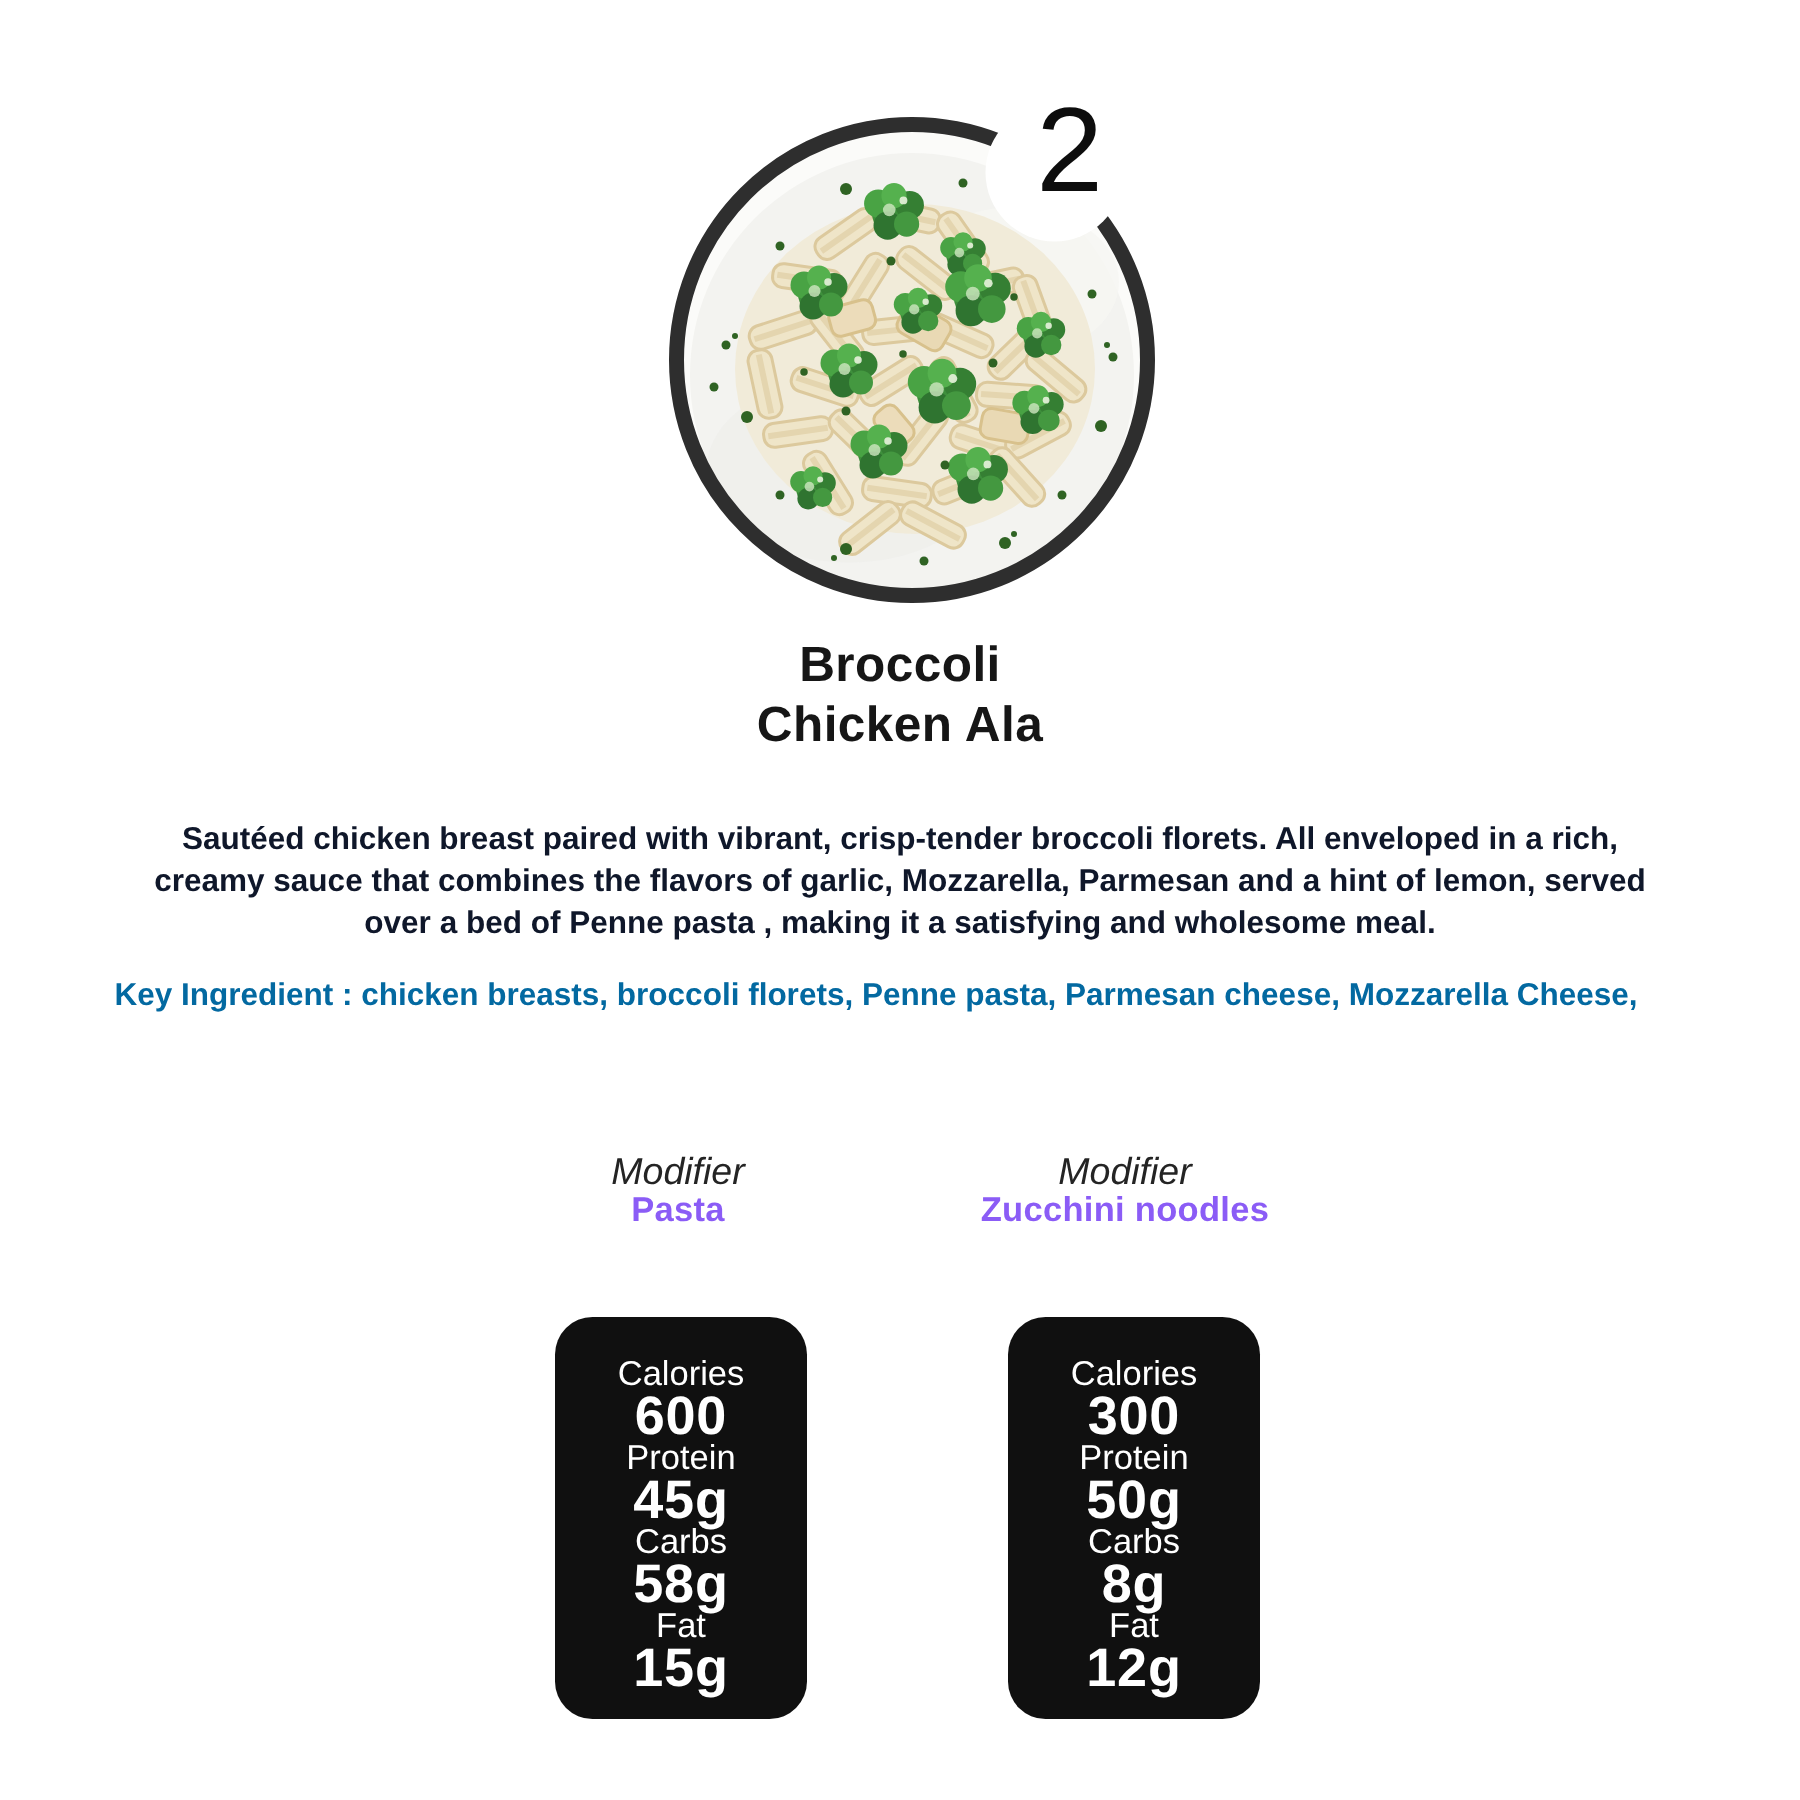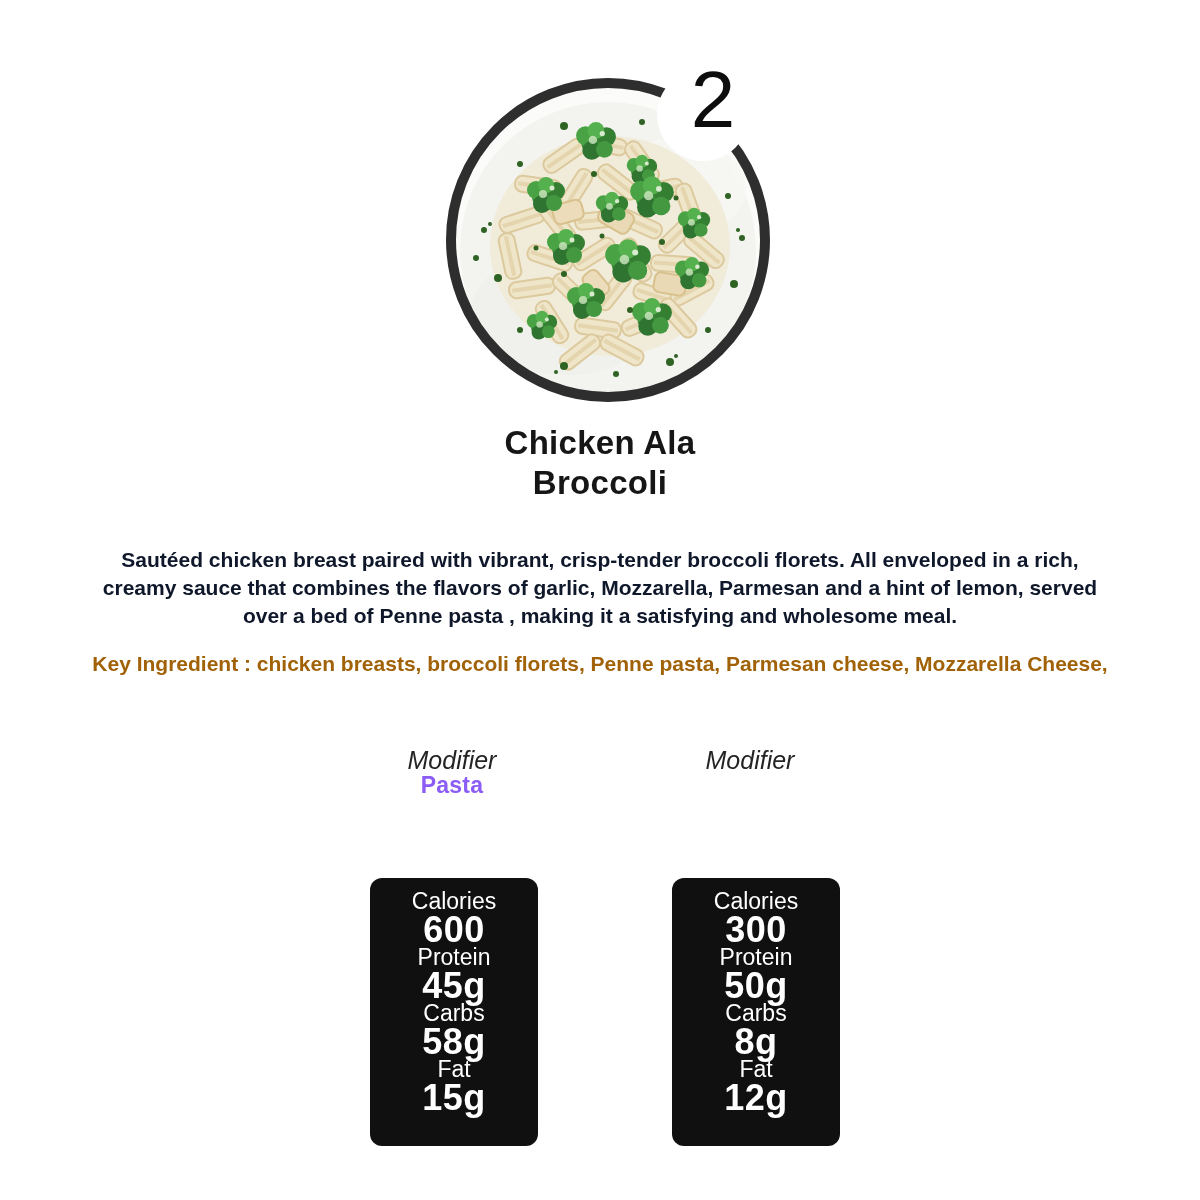--- a/index.html
+++ b/index.html
@@ -10,32 +10,32 @@
   .photo-wrap svg { overflow:visible; display:block; }
 
   .badge-number { position:absolute; left:668px; top:60px; width:90px; text-align:center;
                   font-size:80px; line-height:80px; font-weight:400; color:#0d0d0d; }
 
   .dish-title { position:absolute; left:0; top:423px; width:1200px; text-align:center;
                 font-size:33px; line-height:40px; font-weight:700; color:#161616; letter-spacing:0.3px; }
 
   .desc-block { position:absolute; left:30px; top:546px; width:1140px; text-align:center;
                 font-size:21px; line-height:28px; font-weight:700; color:#0f172a; }
-  .key-block  { position:absolute; left:30px; top:650px; width:1140px; text-align:center;
-                font-size:21px; line-height:27px; font-weight:700; color:#a16207; }
-
-  .mod-col { position:absolute; top:747px; width:260px; text-align:center; }
+  .key-block  { position:absolute; left:14px; top:650px; width:1140px; text-align:center;
+                font-size:21px; line-height:27px; font-weight:700; color:#0369a1; }
+
+  .mod-col { position:absolute; top:768px; width:260px; text-align:center; }
   .mod-col.left  { left:322px; }
   .mod-col.right { left:620px; }
   .mod-label { font-size:25px; line-height:26px; font-style:italic; font-weight:500; color:#242424; }
   .mod-name  { font-size:23px; line-height:24px; font-weight:700; color:#8b5cf6; letter-spacing:0.2px; }
 
   .nut-card { position:absolute; top:878px; width:168px; height:268px; background:#101010;
-              border-radius:12px; color:#ffffff; display:flex; flex-direction:column;
-              align-items:center; padding-top:11px; box-sizing:border-box; }
+              border-radius:25px; color:#ffffff; display:flex; flex-direction:column;
+              align-items:center; padding-top:25px; box-sizing:border-box; }
   .nut-card.left  { left:370px; }
   .nut-card.right { left:672px; }
   .n-label { font-size:23px; line-height:25px; font-weight:500; }
   .n-value { font-size:36px; line-height:31px; font-weight:700; letter-spacing:0.5px; }
   .n-row { text-align:center; }
 </style>
 </head>
 <body>
 
 <div class="page">
@@ -156,40 +156,41 @@
 
       <circle cx="162" cy="162" r="157" fill="none" stroke="#2e2e2e" stroke-width="10"></circle>
 
       <circle cx="257" cy="37" r="46" fill="#ffffff"></circle>
     </svg>
   </div>
 
   <div class="badge-number">2</div>
 
   <div class="dish-title">
+    <div>Broccoli</div>
     <div>Chicken Ala</div>
-    <div>Broccoli</div>
   </div>
 
   <div class="desc-block">
     <div>Sautéed chicken breast paired with vibrant, crisp-tender broccoli florets. All enveloped in a rich,</div>
     <div>creamy sauce that combines the flavors of garlic, Mozzarella, Parmesan  and a hint of lemon, served</div>
     <div>over a bed of Penne pasta , making it a satisfying and wholesome meal.</div>
   </div>
 
   <div class="key-block">
     <div>Key Ingredient : chicken breasts, broccoli florets, Penne pasta, Parmesan cheese, Mozzarella Cheese,</div>
   </div>
 
   <div class="mod-col left">
     <div class="mod-label">Modifier</div>
     <div class="mod-name">Pasta</div>
   </div>
   <div class="mod-col right">
     <div class="mod-label">Modifier</div>
+    <div class="mod-name">Zucchini noodles</div>
   </div>
 
   <div class="nut-card left">
     <div class="n-row">
       <div class="n-label">Calories</div>
       <div class="n-value">600</div>
     </div>
     <div class="n-row">
       <div class="n-label">Protein</div>
       <div class="n-value">45g</div>

